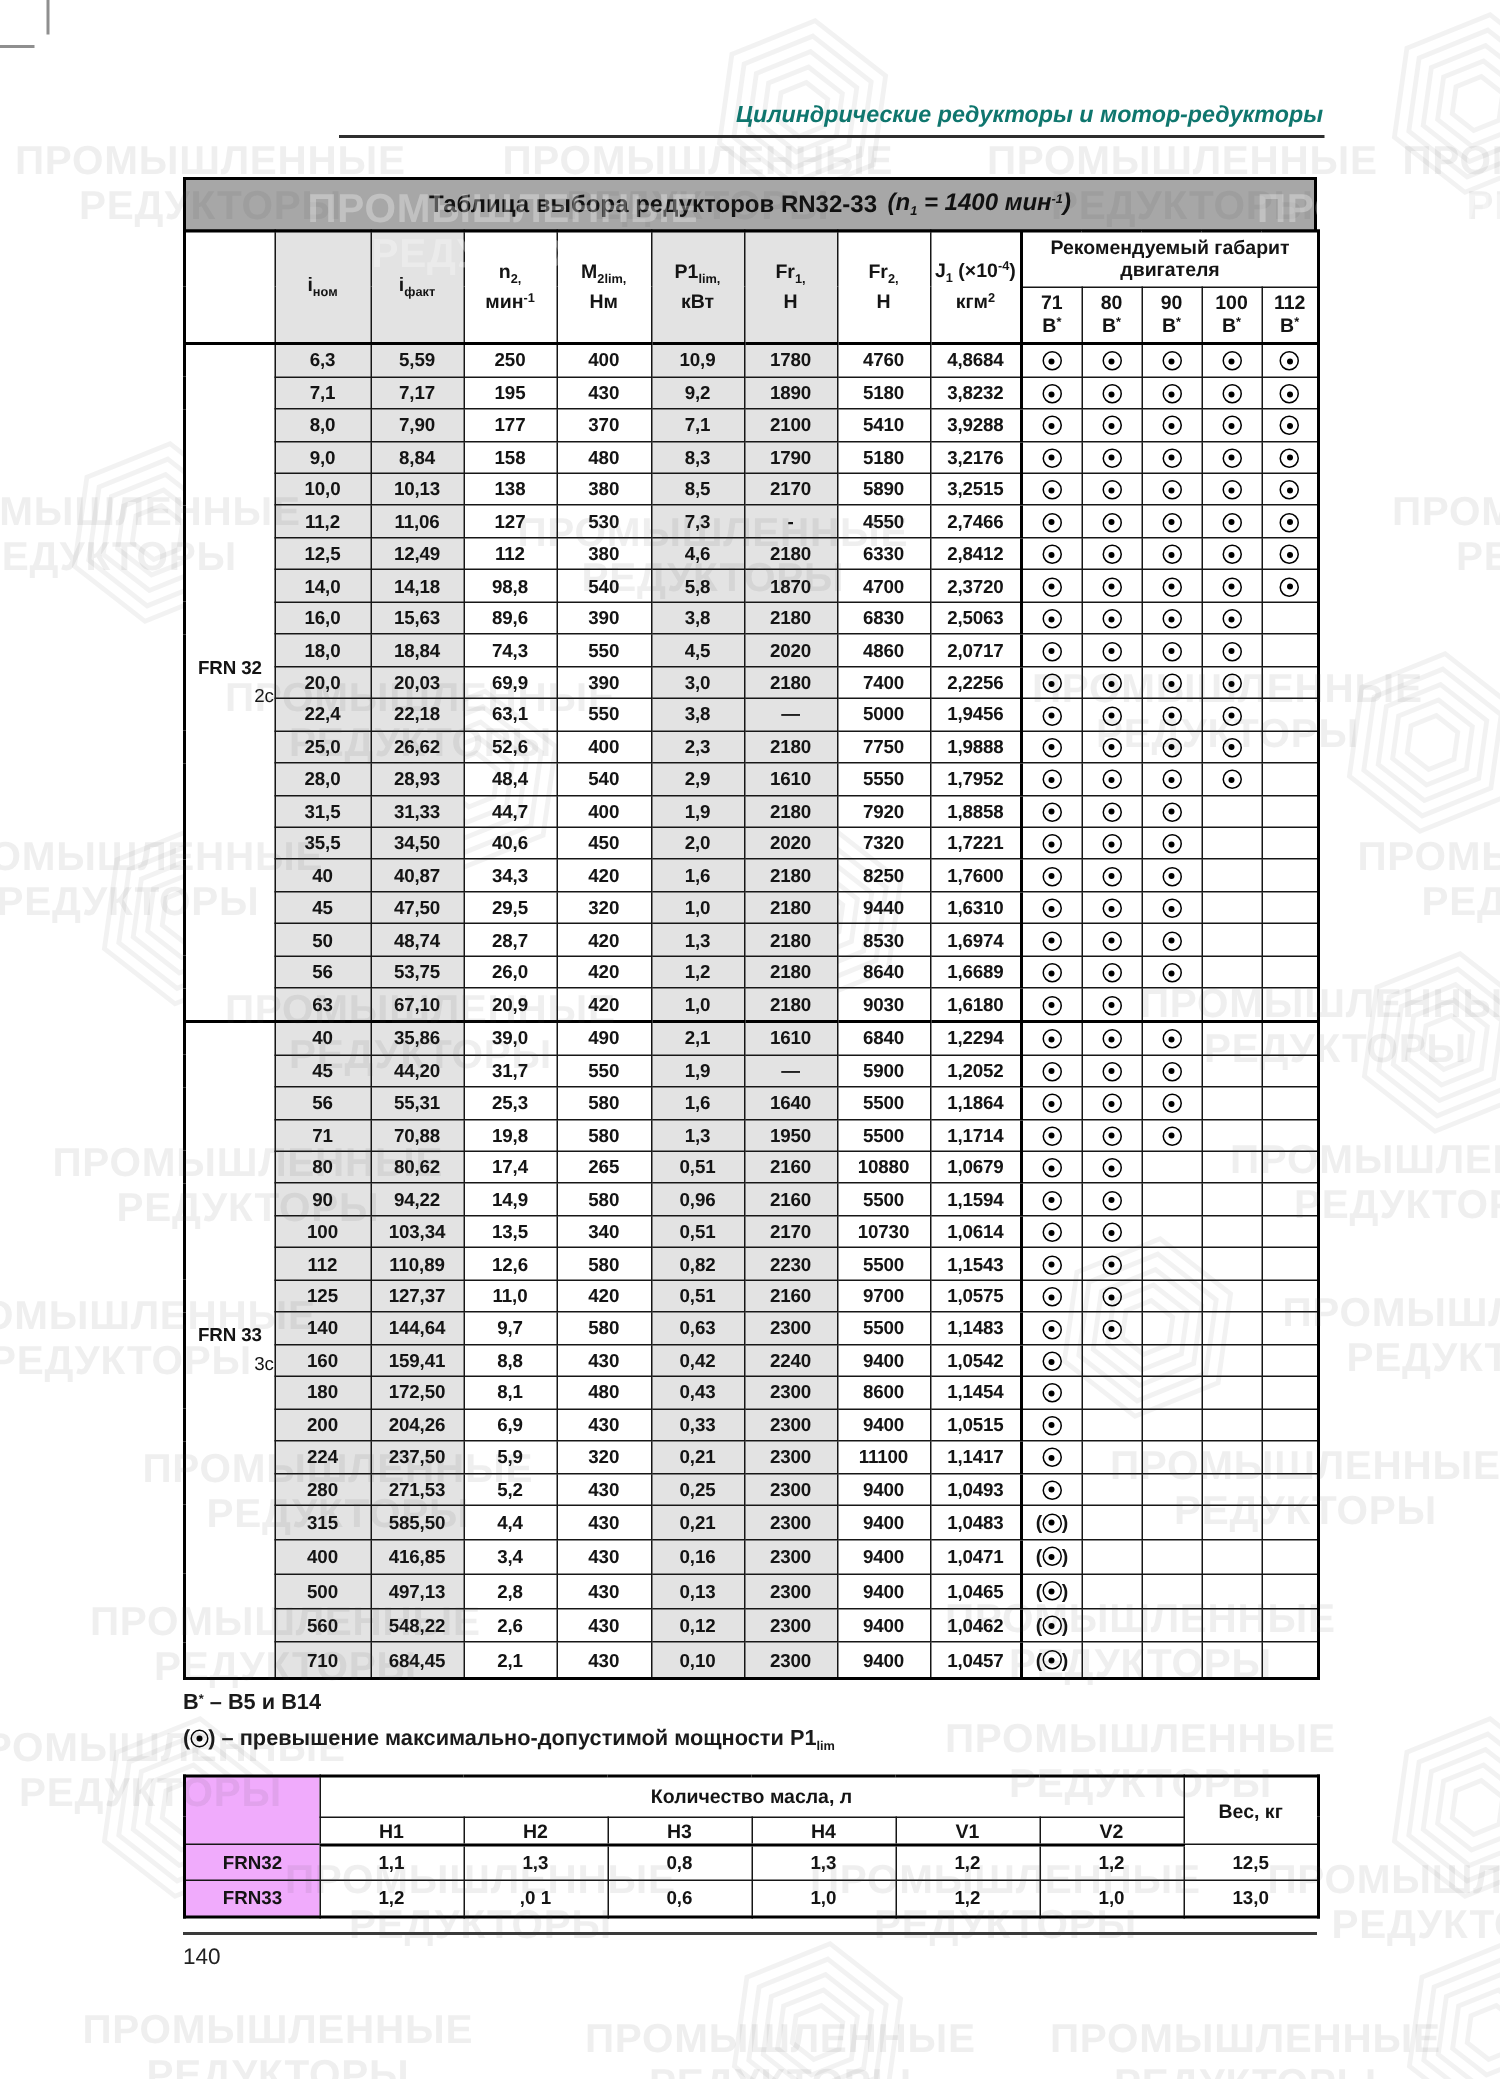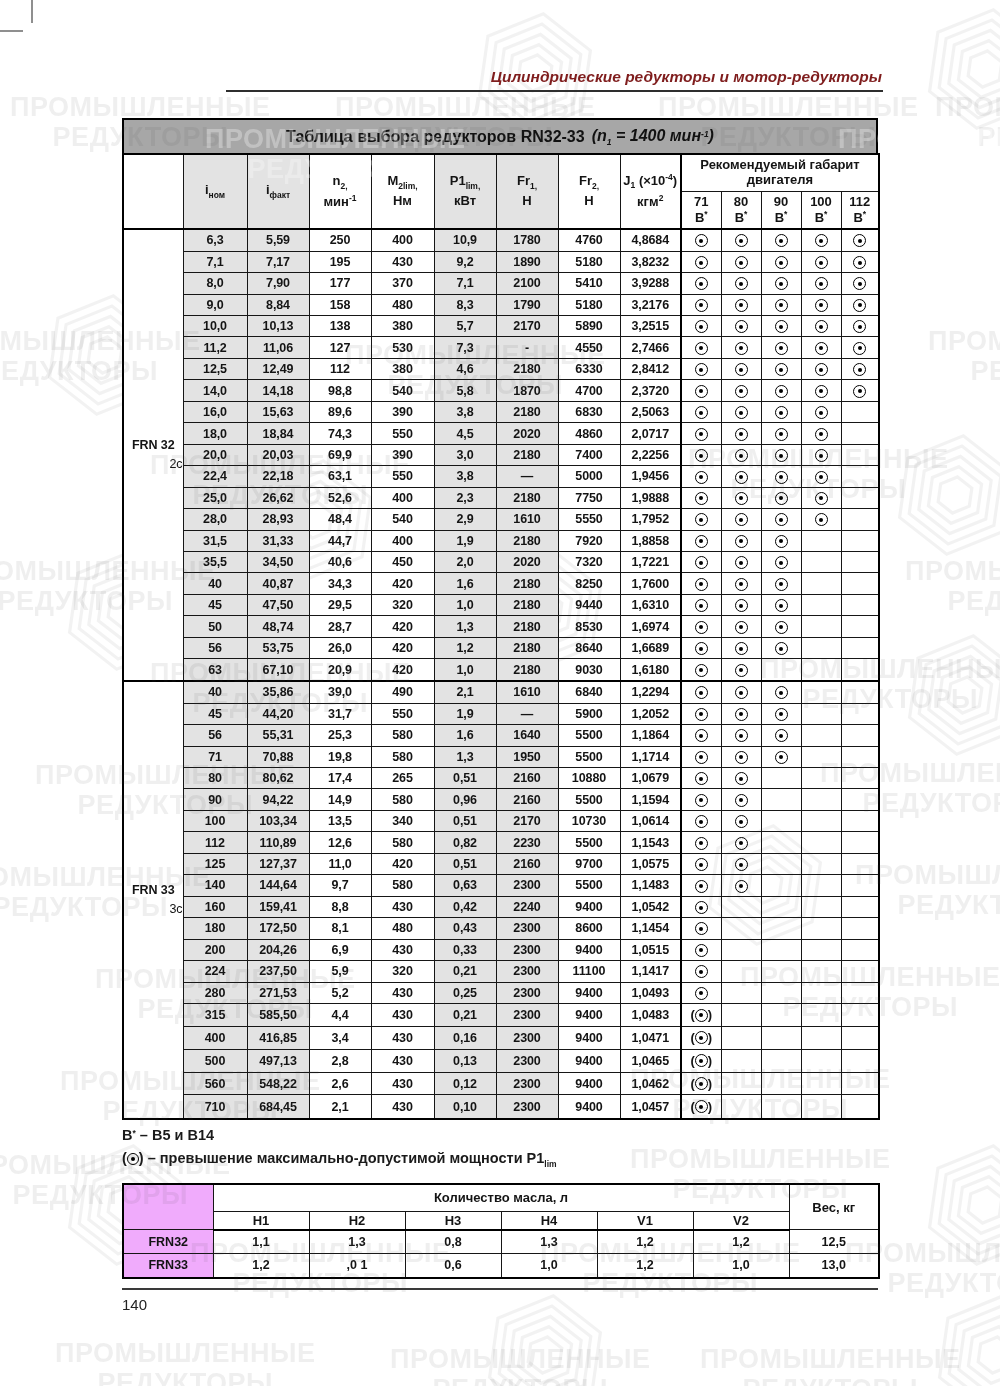--- a/index.html
+++ b/index.html
@@ -16,21 +16,21 @@
   .content{position:absolute;inset:0;z-index:2;}
   .wm{position:absolute;font-weight:bold;font-size:27px;line-height:1.12;letter-spacing:.5px;
       color:rgba(70,70,70,0.085);white-space:nowrap;text-align:center;}
   .wm.light{color:rgba(255,255,255,0.30);}
 
   
   .logo{position:absolute;left:101px;top:54px;display:flex;align-items:center;gap:9px;}
   .logo-text{font-family:"Liberation Serif",serif;font-weight:bold;font-size:11.5px;
              letter-spacing:1.6px;line-height:1.45;color:#2d2d2d;}
   .section-title{position:absolute;right:118px;top:68px;font-style:italic;font-weight:bold;
-                 font-size:15.5px;color:#7f1d1d;}
+                 font-size:15.5px;color:#0f766e;}
   .header-rule{position:absolute;left:226px;top:90px;width:657px;height:2px;background:#2e2e2e;}
 
   
   .sel-wrap{position:absolute;left:122px;top:118px;width:756px;}
   .sel-title{height:33px;background:#a7a7a7;border:2px solid #000;border-bottom:1px solid #000;
              display:flex;align-items:center;justify-content:center;font-size:16px;font-weight:bold;color:#111;}
   .sel-title .it{font-style:italic;margin-left:7px;}
   table.sel{border-collapse:collapse;width:756px;table-layout:fixed;height:967px;margin-top:-1px;}
   .sel th,.sel td{border:1px solid #161616;text-align:center;vertical-align:middle;padding:0;}
   .sel{border:2px solid #000;}
@@ -329,21 +329,21 @@
               <td><span class="mk"></span></td>
               <td><span class="mk"></span></td>
               <td><span class="mk"></span></td>
               <td><span class="mk"></span></td>
             </tr>
             <tr>
               <td class="shade">10,0</td>
               <td class="shade">10,13</td>
               <td>138</td>
               <td>380</td>
-              <td class="shade">5,7</td>
+              <td class="shade">8,5</td>
               <td class="shade">2170</td>
               <td>5890</td>
               <td>3,2515</td>
               <td class="mfirst"><span class="mk"></span></td>
               <td><span class="mk"></span></td>
               <td><span class="mk"></span></td>
               <td><span class="mk"></span></td>
               <td><span class="mk"></span></td>
             </tr>
             <tr>

